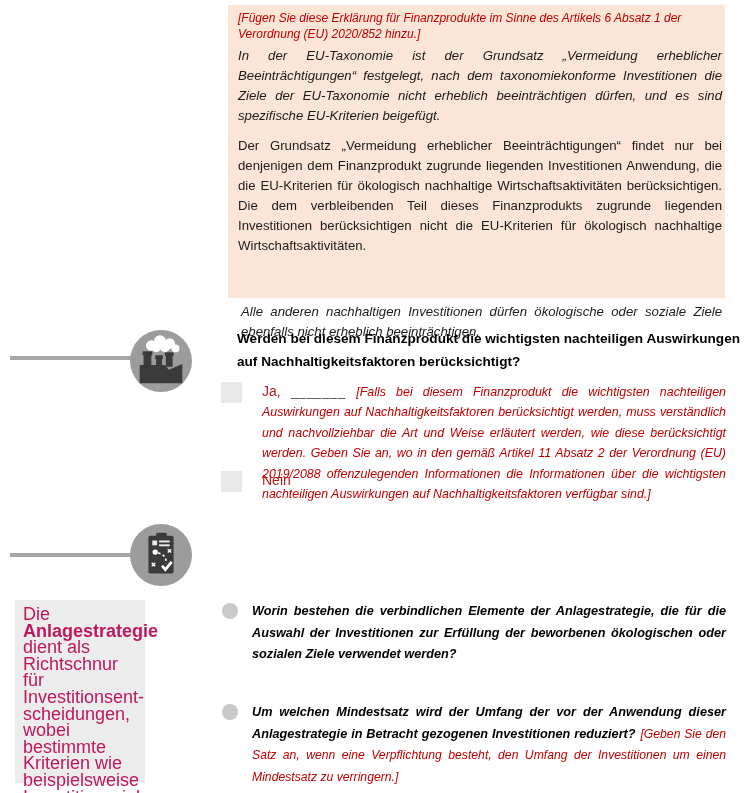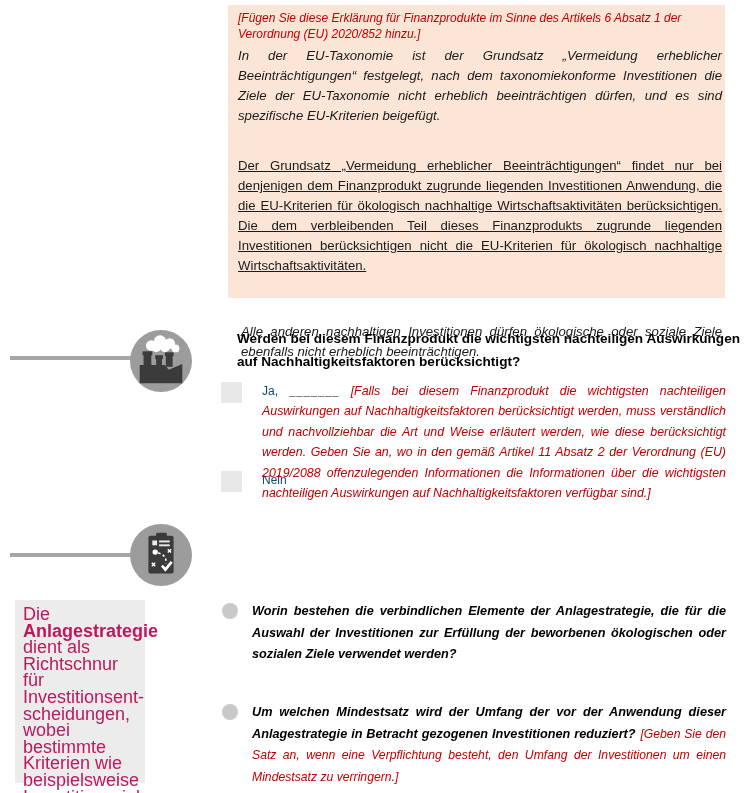--- a/index.html
+++ b/index.html
@@ -11,22 +11,22 @@
   .it   { font-style: italic; }
   .just { text-align: justify; }
 
   
   .taxonomy-box {
     position: absolute; left: 228px; top: 5px; width: 497px; height: 293px;
     background: #FBE5D6; padding: 5px 3px 6px 10px;
   }
   .taxonomy-box p { font-size: 13.2px; line-height: 20px; }
   .taxonomy-box .box-note { font-size: 12px; line-height: 16px; margin-bottom: 4px; }
-  .taxonomy-box .p1 { margin-bottom: 30px; }
-  .taxonomy-box .p2 { margin-bottom: 10px; text-decoration: underline; }
+  .taxonomy-box .p1 { margin-bottom: 10px; }
+  .taxonomy-box .p2 { margin-bottom: 10px; }
   .taxonomy-box .p3 { padding-left: 3px; margin-top: 46px; }
 
   
   .rule { position: absolute; left: 10px; width: 132px; height: 4px; background: #A6A6A6; }
   .rule1 { top: 356px; }
   .rule2 { top: 553px; }
   .icon-circle { position: absolute; left: 130px; width: 62px; height: 62px; }
   .ic1 { top: 330px; }
   .ic2 { top: 524px; }
 
@@ -42,22 +42,22 @@
 
   
   .opt { position: absolute; left: 221px; width: 505px; }
   .opt-ja   { top: 381px; }
   .opt-nein { top: 470px; }
   .checkbox {
     position: absolute; left: 0; top: 1px; width: 21px; height: 21px;
     background: #E9E8E8;
   }
   .optbody { margin-left: 41px; font-size: 12.4px; line-height: 20.4px; }
-  .optlabel { font-size: 12px; color: #0c4a6e; }
-  .blank { color: #3a3a3a; letter-spacing: 1px; font-family: Liberation Serif, serif; }
+  .optlabel { font-size: 14px; color: #b91c1c; }
+  .blank { color: #3a3a3a; letter-spacing: 1px; }
 
   
   .sidebar {
     position: absolute; left: 15px; top: 600px; width: 130px; height: 183px;
     background: #ECECEC; padding: 6px 4px 6px 8px;
   }
   .sidebar p { font-size: 18px; line-height: 16.6px; color: #be185d; }
   .sidebar b { font-weight: bold; }
 
   

